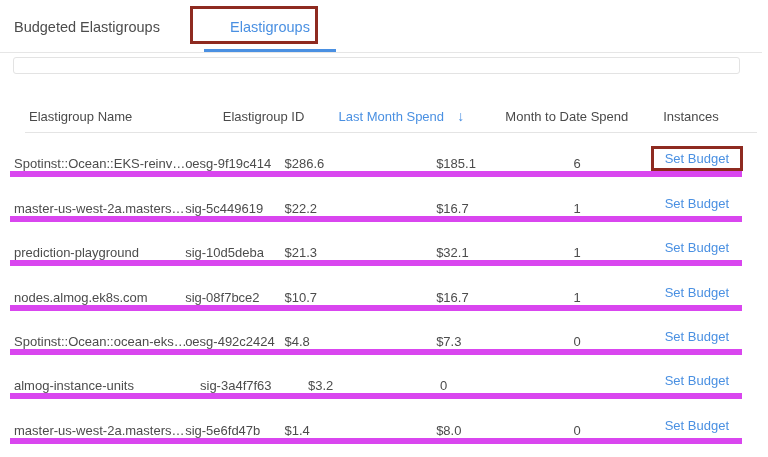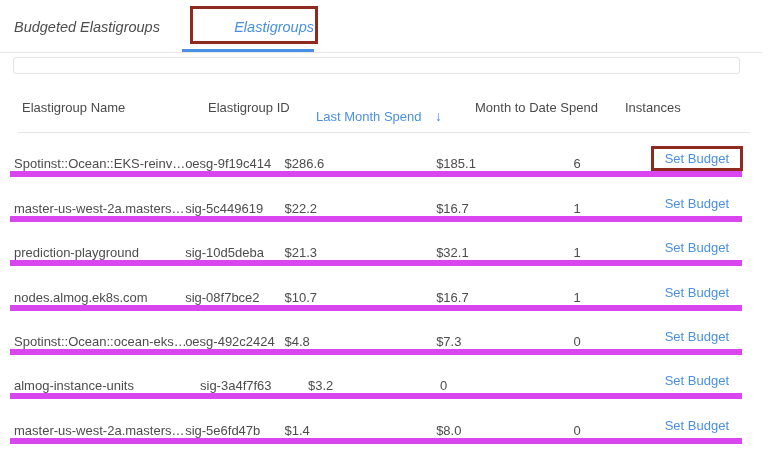--- a/index.html
+++ b/index.html
@@ -6,34 +6,34 @@
     --accent:#4a90e2;
     --annotation:#8e2a20;
     --text:#4c4c4c;
     --divider:#e6e6e6;
   }
   *{margin:0;padding:0;box-sizing:border-box;}
   body{background:#fff;font-family:"Liberation Sans","DejaVu Sans",sans-serif;}
   .screen{position:relative;width:768px;height:457px;background:#fff;overflow:hidden;}
 
   
-  .tab{position:absolute;top:0;height:52px;line-height:54px;font-size:14.5px;cursor:pointer;font-style:italic;}
+  .tab{position:absolute;top:0;height:52px;line-height:54px;font-size:14.5px;cursor:pointer;}
   .tab-inactive{left:14px;color:#4c4c4c;}
-  .tab-active{left:182px;width:132px;text-align:right;color:var(--accent);border-bottom:3px solid var(--accent);}
+  .tab-active{left:204px;width:132px;text-align:center;color:var(--accent);border-bottom:3px solid var(--accent);}
   .tabbar-divider{position:absolute;left:0;top:52px;width:762px;height:1px;background:var(--divider);}
 
   
   .annotation-box{position:absolute;border:3px solid var(--annotation);pointer-events:none;}
   .annotation-tab{left:190px;top:6px;width:128px;height:38px;}
 
   
   .filter-box{position:absolute;left:13px;top:57px;width:727px;height:17px;border:1px solid #e3e3e3;border-radius:3px;background:#fff;font-size:11px;color:#666;outline:none;padding:0 6px;}
 
   
-  .thead{position:absolute;left:18px;top:100px;width:732px;height:33px;display:flex;border-bottom:1px solid #e4e4e4;font-size:13px;color:#4a4a4a;}
+  .thead{position:absolute;left:25px;top:100px;width:732px;height:33px;display:flex;align-items:center;border-bottom:1px solid #e4e4e4;font-size:13px;color:#4a4a4a;gap:8px;}
   .tbody{position:absolute;left:10px;top:133px;width:732px;}
   .trow{display:flex;align-items:flex-end;height:44.4px;border-bottom:6px solid #d946ef;font-size:13px;color:var(--text);}
   .c-name{width:190px;padding-left:4px;white-space:nowrap;overflow:hidden;}
   .c-id{width:108px;white-space:nowrap;}
   .c-lms{width:130px;white-space:nowrap;}
   .c-mtd{width:150px;white-space:nowrap;margin-left:29px;}
   .c-inst{width:86px;white-space:nowrap;}
   .c-action{flex:1;display:flex;justify-content:flex-end;}
   .h-lms{display:flex;justify-content:space-between;align-items:center;padding-right:4px;color:var(--accent);cursor:pointer;}
   .sort-arrow{color:var(--accent);font-size:14px;line-height:1;}

